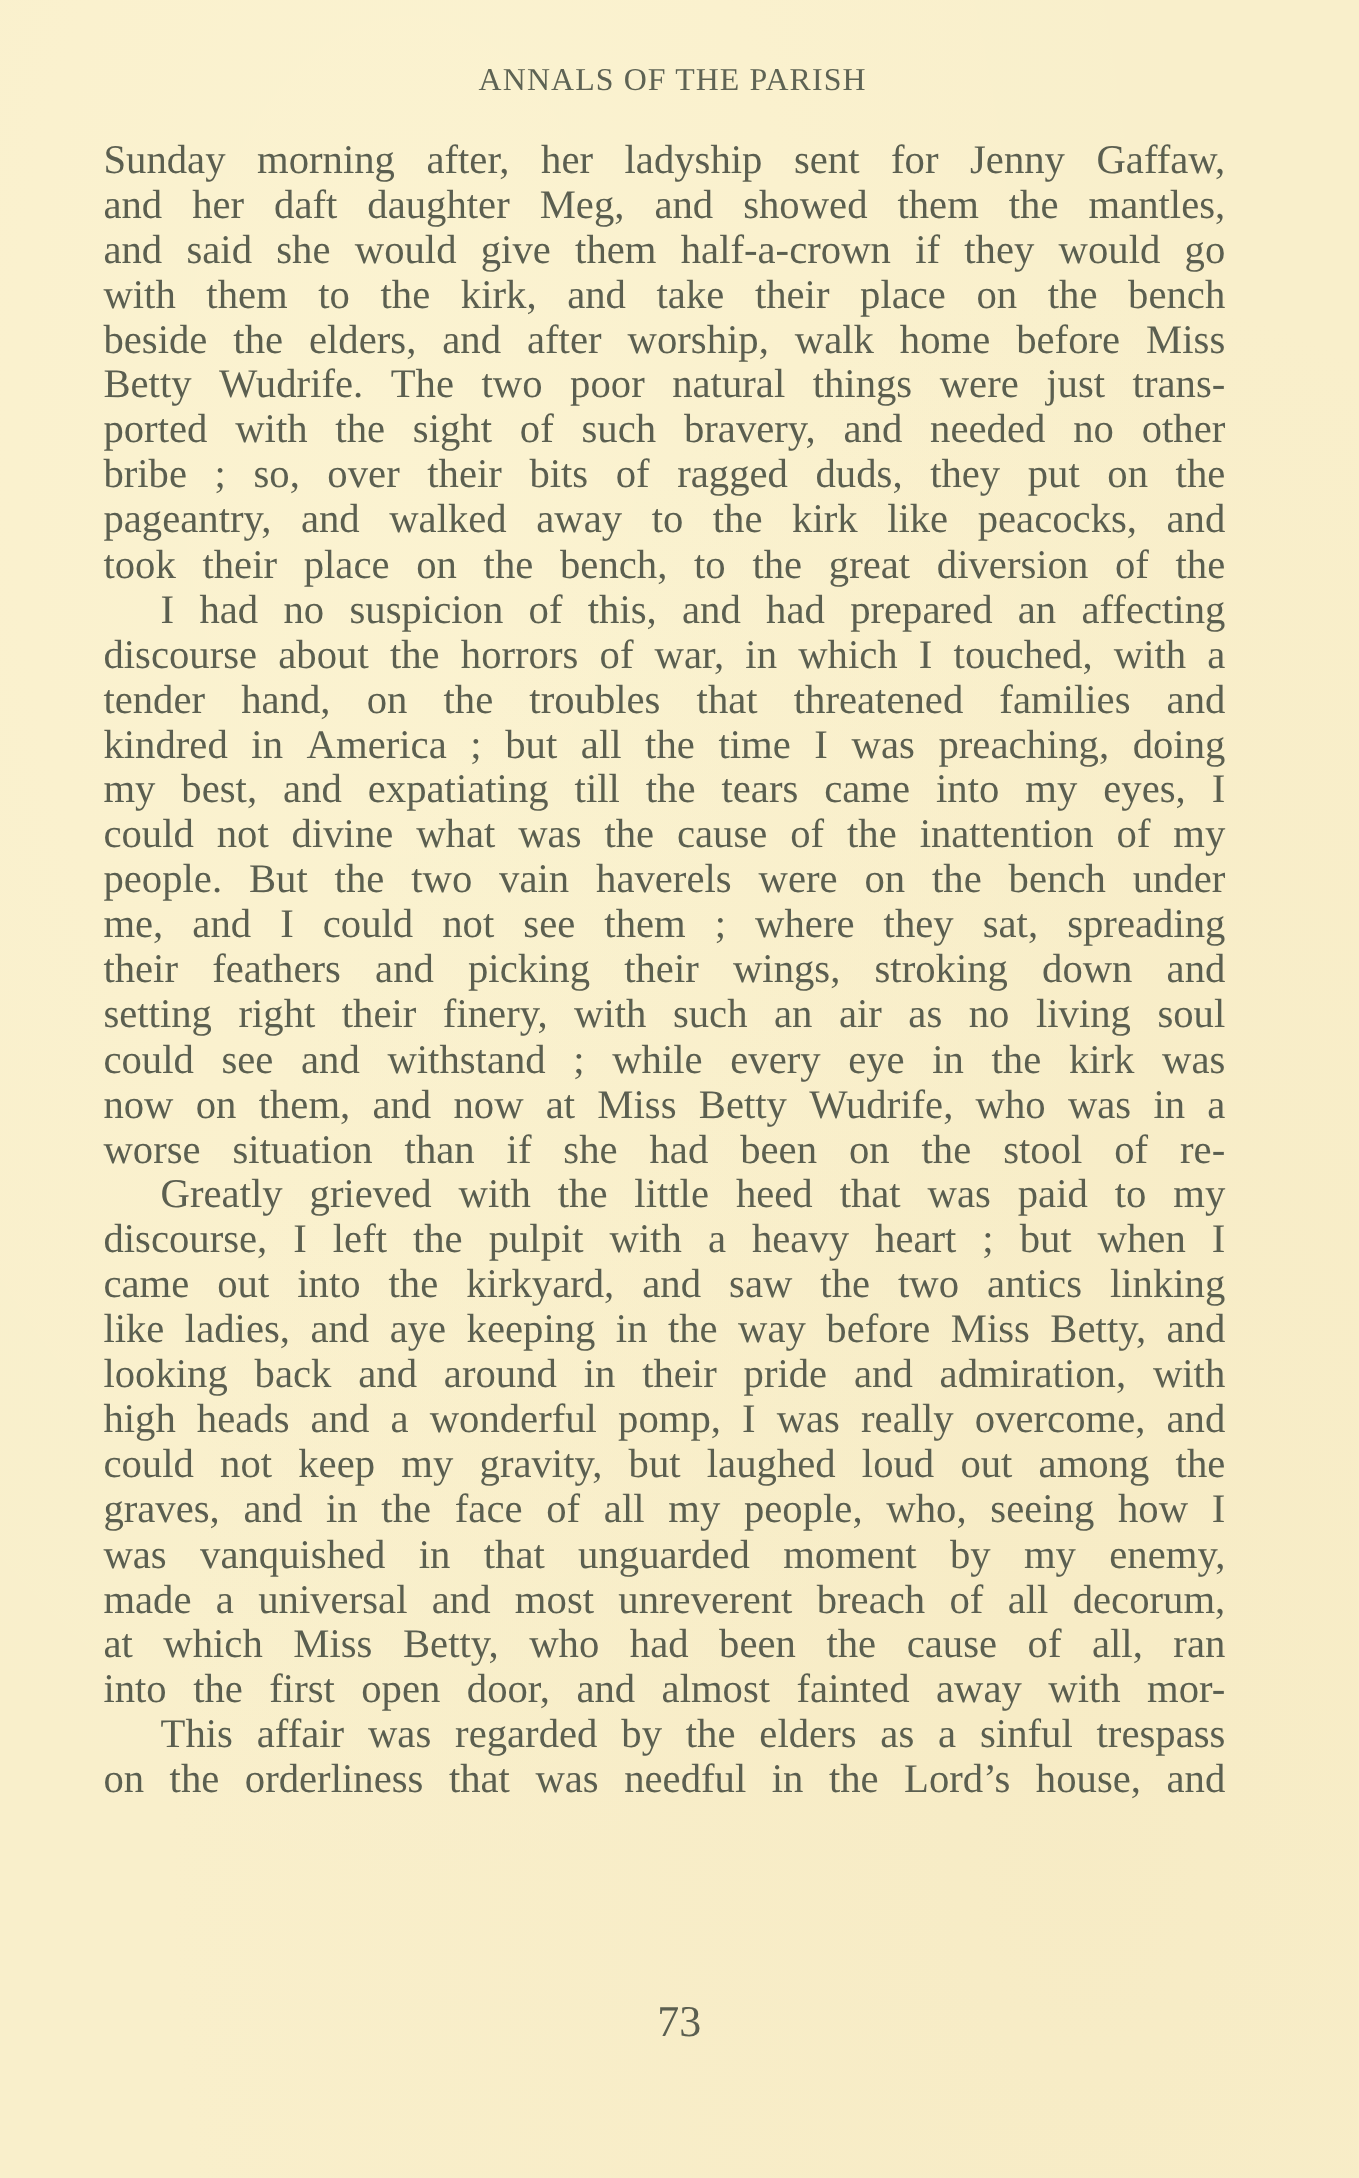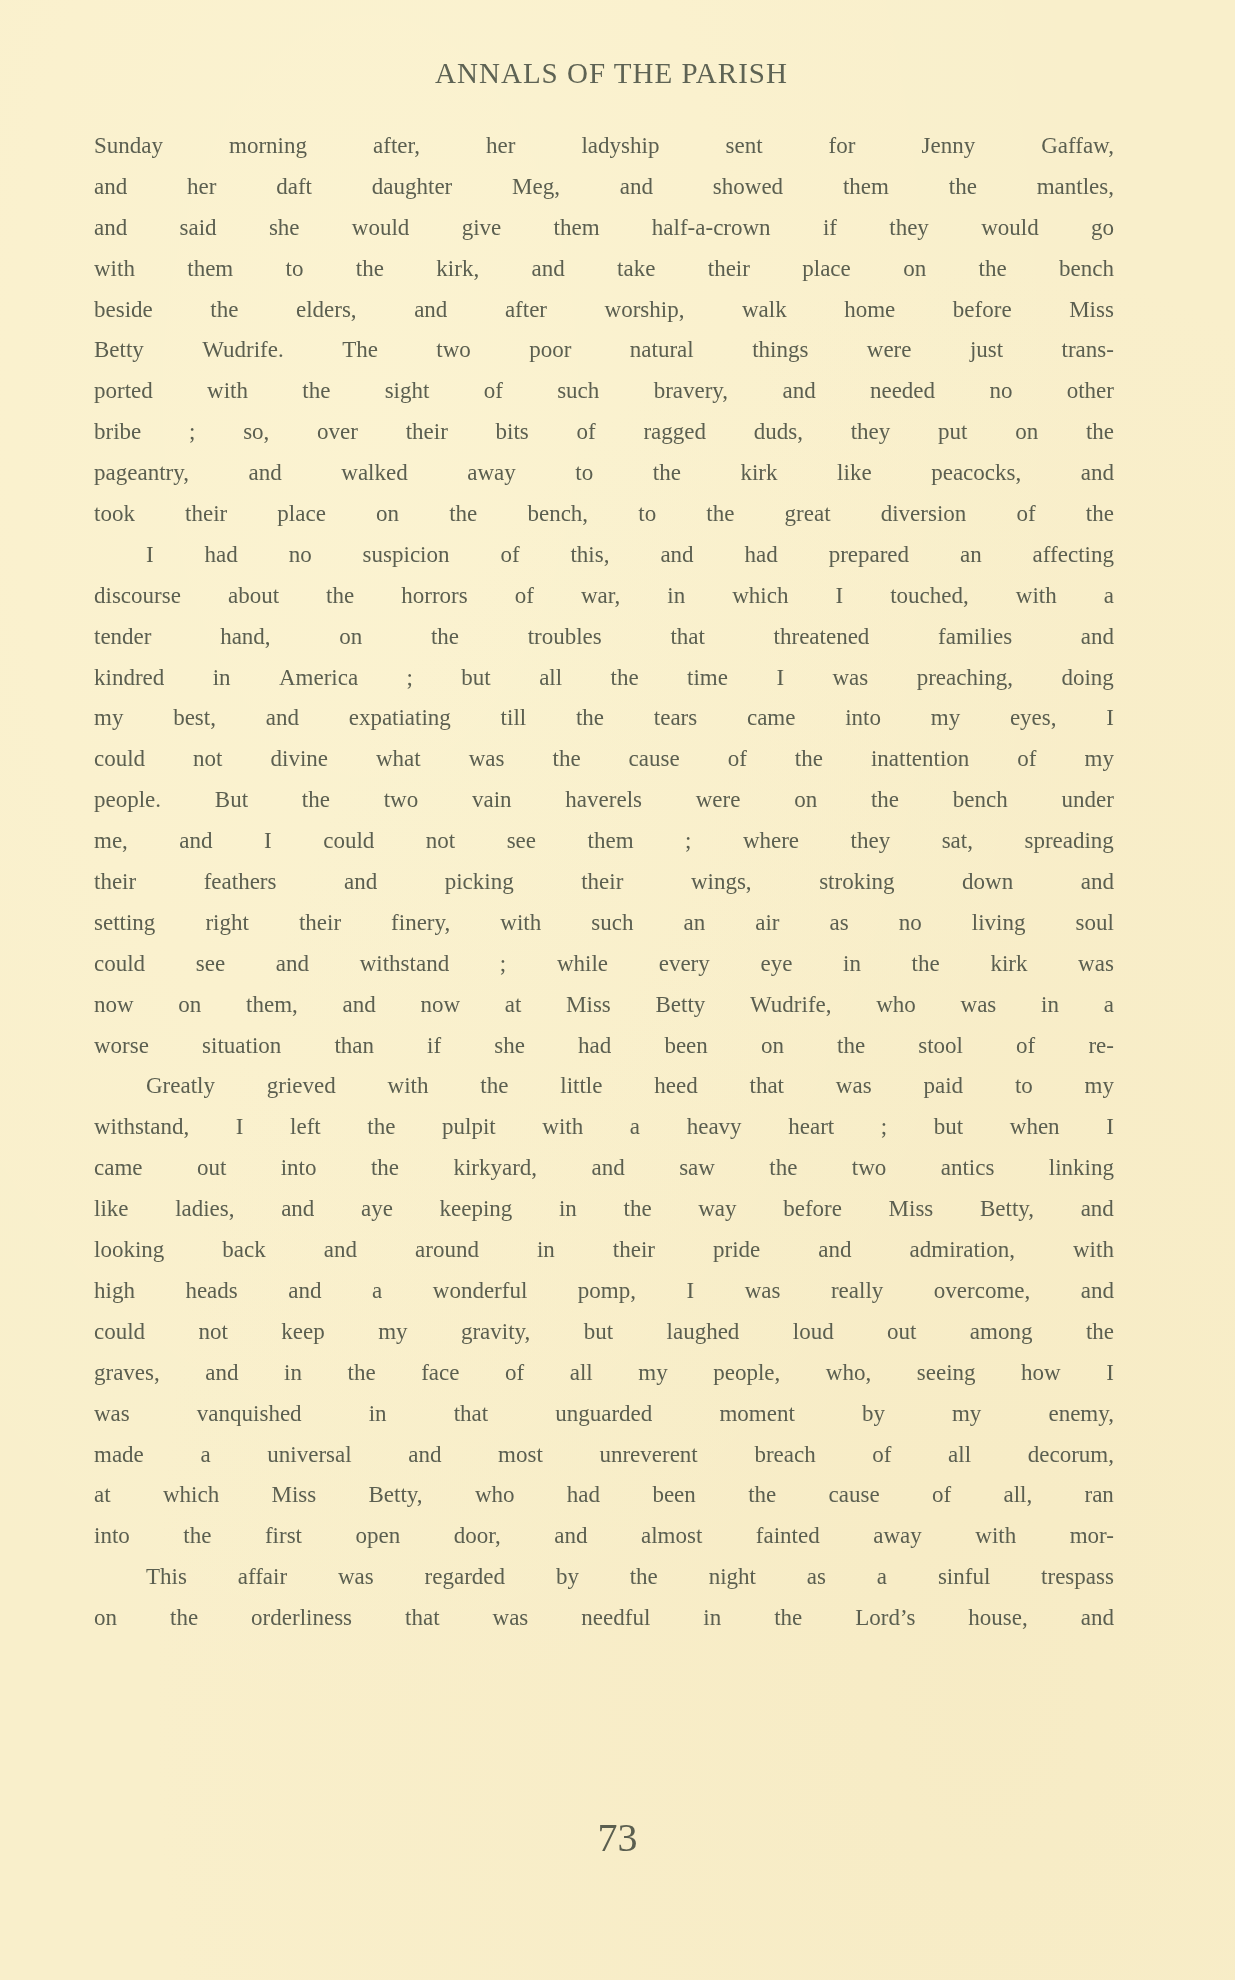--- a/index.html
+++ b/index.html
@@ -33,21 +33,21 @@
       letter-spacing: 1px;
       color: #5e6354;
       line-height: 40px;
     }
     .body-text {
       position: absolute;
       top: 126px;
       left: 94px;
       width: 1020px;
       font-family: "Liberation Serif", "DejaVu Serif", serif;
-      font-size: 23px;
+      font-size: 37px;
       line-height: 40.9px;
       color: #5b5f50;
       text-align: justify;
     }
     .para {
       margin: 0;
       text-align: justify;
     }
     .line {
       display: block;
@@ -449,21 +449,21 @@
             <span>heed</span>
             <span>that</span>
             <span>was</span>
             <span>paid</span>
             <span>to</span>
             <span>my</span>
           </span>
         </span>
         <span class="line">
           <span class="line-inner">
-            <span>withstand,</span>
+            <span>discourse,</span>
             <span>I</span>
             <span>left</span>
             <span>the</span>
             <span>pulpit</span>
             <span>with</span>
             <span>a</span>
             <span>heavy</span>
             <span>heart</span>
             <span>;</span>
             <span>but</span>
@@ -624,21 +624,21 @@
       </div>
     <div class="para">
         <span class="line first-indent">
           <span class="line-inner">
             <span>This</span>
             <span>affair</span>
             <span>was</span>
             <span>regarded</span>
             <span>by</span>
             <span>the</span>
-            <span>night</span>
+            <span>elders</span>
             <span>as</span>
             <span>a</span>
             <span>sinful</span>
             <span>trespass</span>
           </span>
         </span>
         <span class="line">
           <span class="line-inner">
             <span>on</span>
             <span>the</span>

